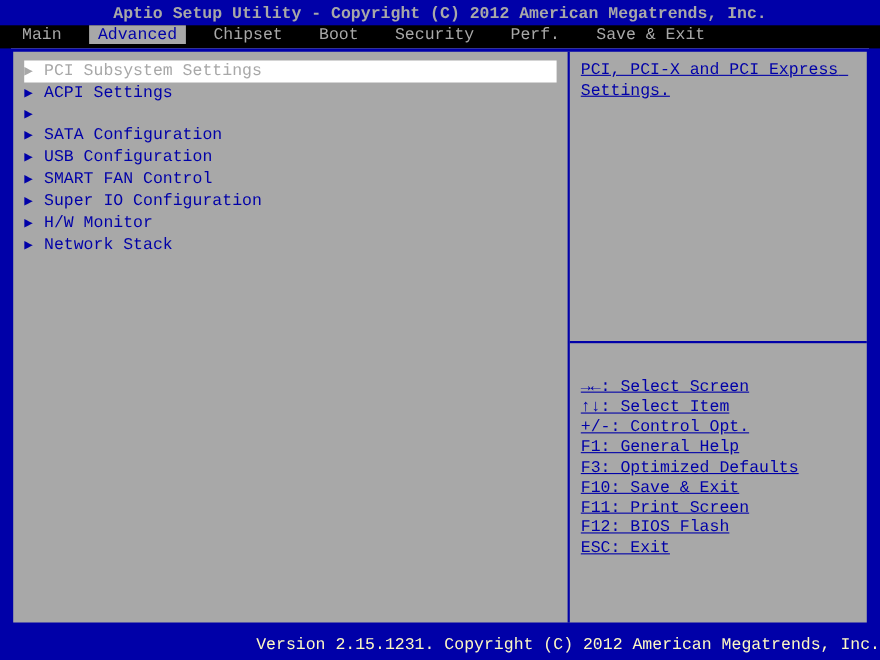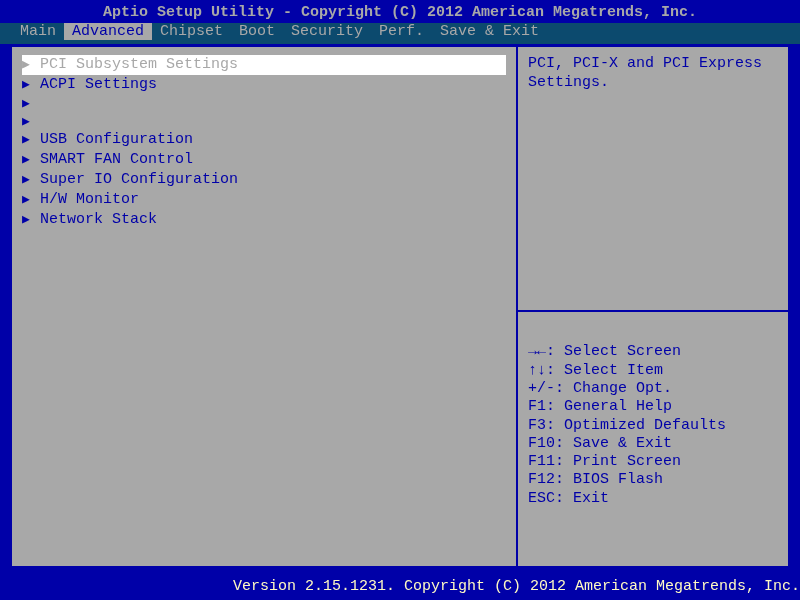--- a/index.html
+++ b/index.html
@@ -19,25 +19,25 @@
       flex-direction: column;
     }
     .title-bar {
       background: #0000a8;
       color: #a8a8a8;
       text-align: center;
       padding: 4px 0 2px 0;
       font-weight: bold;
     }
     .tab-bar {
-      background: #0c4a6e;
+      background: #000000;
       color: #a8a8a8;
       padding: 0 12px 4px 12px;
       display: flex;
-      gap: 0;
+      gap: 17px;
     }
     .tab {
       padding: 0 8px;
       cursor: pointer;
     }
     .tab.active {
       background: #a8a8a8;
       color: #0000a8;
       text-align: center;
     }
@@ -60,20 +60,21 @@
       padding: 8px 10px;
       border-right: 2px solid #0000a8;
       color: #0000a8;
     }
     .right-panel {
       width: 270px;
       padding: 8px 10px;
       color: #0000a8;
       display: flex;
       flex-direction: column;
+      text-decoration: underline;
     }
     .menu-item {
       display: flex;
       align-items: center;
       gap: 8px;
       padding: 1px 0;
       cursor: pointer;
       line-height: 1.2;
     }
     .menu-item .arrow {
@@ -137,20 +138,21 @@
           </div>
           <div class="menu-item">
             <span class="arrow">▶</span>
             <span>ACPI Settings</span>
           </div>
           <div class="menu-item">
             <span class="arrow">▶</span>
           </div>
           <div class="menu-item">
             <span class="arrow">▶</span>
+            <span>SATA Configuration</span>
           </div>
           <div class="menu-item">
             <span class="arrow">▶</span>
             <span>USB Configuration</span>
           </div>
           <div class="menu-item">
             <span class="arrow">▶</span>
             <span>SMART FAN Control</span>
           </div>
           <div class="menu-item">
@@ -166,21 +168,21 @@
             <span>Network Stack</span>
           </div>
         </div>
       <div class="right-panel">
         <div class="help-text">PCI, PCI-X and PCI Express Settings.</div>
         <div class="spacer"></div>
         <hr class="help-divider">
         <div class="keys" id="keys">
             <div class="key-row">→←: Select Screen</div>
             <div class="key-row">↑↓: Select Item</div>
-            <div class="key-row">+/-: Change Opt.</div>
+            <div class="key-row">+/-: Control Opt.</div>
             <div class="key-row">F1: General Help</div>
             <div class="key-row">F3: Optimized Defaults</div>
             <div class="key-row">F10: Save &amp; Exit</div>
             <div class="key-row">F11: Print Screen</div>
             <div class="key-row">F12: BIOS Flash</div>
             <div class="key-row">ESC: Exit</div>
           </div>
         <div style="height:50px"></div>
       </div>
     </div>

